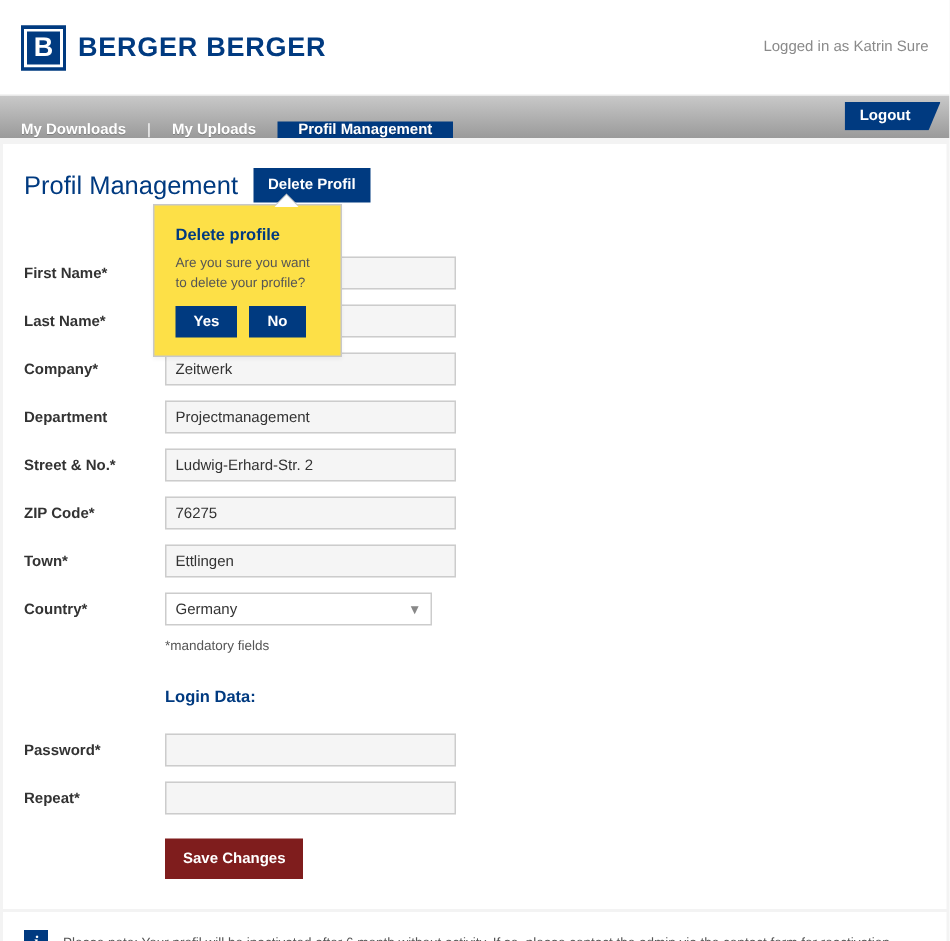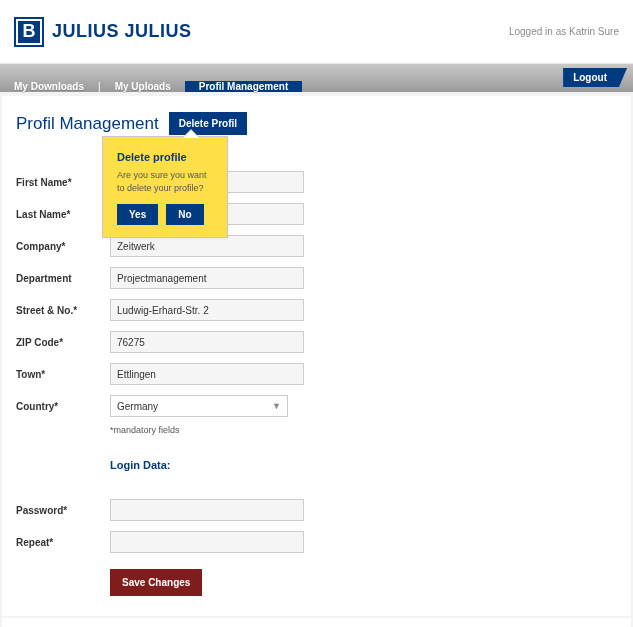--- a/index.html
+++ b/index.html
@@ -17,40 +17,40 @@
 .content{background:#fff;margin:4px 2px 0;padding:16px 14px 20px;position:relative}
 .page-head{display:flex;align-items:center;gap:10px;margin-bottom:36px}
 .page-title{color:#003a80;font-size:17px}
 .delete-btn{background:#003a80;color:#fff;font-size:10px;font-weight:bold;padding:6px 10px;cursor:pointer;border:none}
 .form-row{display:flex;align-items:center;margin-bottom:10px}
 .form-label{width:94px;font-size:10px;font-weight:bold;color:#333}
 .form-input{width:194px;height:22px;border:1px solid #ccc;background:#f5f5f5;font-size:10px;padding:0 6px;color:#333}
 .form-select{width:178px;height:22px;border:1px solid #ccc;background:#fff;font-size:10px;padding:0 6px;color:#333;position:relative;display:flex;align-items:center;justify-content:space-between;cursor:pointer}
 .select-arrow{color:#888;font-size:9px}
 .mandatory{font-size:9px;color:#555;margin-left:94px;margin-bottom:24px;margin-top:-2px}
-.login-data{color:#003a80;font-size:11px;font-weight:bold;margin-left:94px;margin-bottom:28px}
+.login-data{color:#003a80;font-size:11px;font-weight:bold;margin-left:94px;margin-bottom:18px}
 .save-btn{background:#7f1d1d;color:#fff;font-size:10px;font-weight:bold;padding:8px 12px;border:none;cursor:pointer;margin-left:94px;margin-top:6px}
 .popover{position:absolute;left:100px;top:40px;background:#fde047;border:1px solid #c8c8c8;padding:14px 14px 12px;width:126px;box-shadow:0 1px 3px rgba(0,0,0,.05)}
 .popover::before{content:"";position:absolute;top:-8px;left:80px;width:0;height:0;border-left:8px solid transparent;border-right:8px solid transparent;border-bottom:8px solid #c8c8c8}
 .popover::after{content:"";position:absolute;top:-7px;left:80px;width:0;height:0;border-left:8px solid transparent;border-right:8px solid transparent;border-bottom:8px solid #fff}
 .pop-title{color:#003a80;font-size:11px;font-weight:bold;margin-bottom:6px}
 .pop-text{font-size:9px;color:#555;line-height:1.4;margin-bottom:10px}
 .pop-btns{display:flex;gap:8px}
 .pop-btn{background:#003a80;color:#fff;font-size:10px;font-weight:bold;padding:5px 12px;border:none;cursor:pointer}
 .note-bar{background:#fff;margin:2px 2px 0;padding:12px 14px 18px;display:flex;align-items:center;gap:10px}
 .info-icon{width:16px;height:16px;background:#003a80;color:#fff;display:flex;align-items:center;justify-content:center;font-size:11px;font-weight:bold;font-family:Georgia,serif;font-style:italic}
 .note-text{font-size:9px;color:#555}
 </style>
 </head>
 <body>
 
 <div class="header">
   <div class="logo-wrap">
     <div class="logo-icon">B</div>
-    <div class="logo-text">JULIUS JULIUS</div>
+    <div class="logo-text">BERGER BERGER</div>
   </div>
   <div class="logged-in">Logged in as Katrin Sure</div>
 </div>
 
 <div class="nav">
   <div class="nav-item">My Downloads</div>
   <div class="nav-sep">|</div>
   <div class="nav-item">My Uploads</div>
   <div class="nav-item active">Profil Management</div>
   <div class="logout">Logout</div>

